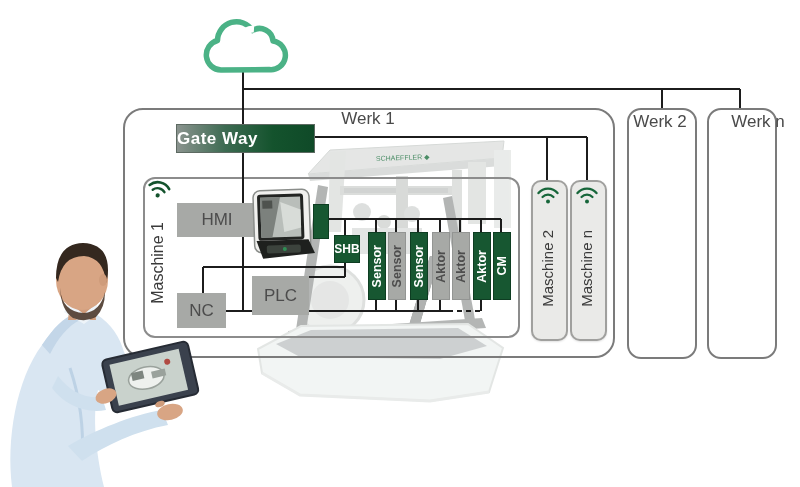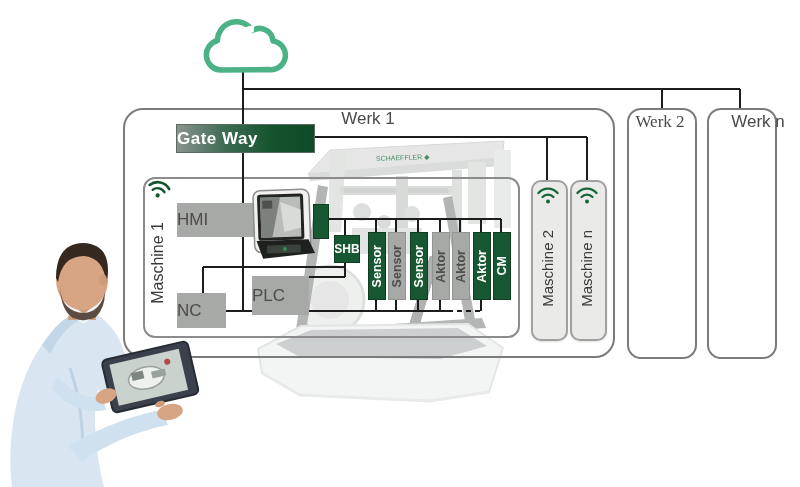--- a/index.html
+++ b/index.html
@@ -19,21 +19,21 @@
     position:absolute;border:2px solid #a0a09e;border-radius:10px;background:#eaeae8;
     box-shadow:0 1px 2px rgba(0,0,0,0.12);
   }
   .plant-label{
     position:absolute;font-size:17px;color:#4a4a4a;text-align:center;white-space:nowrap;
   }
 
   
   .graybox{
     position:absolute;background:#a7a9a6;color:#4c4c4c;display:flex;
-    align-items:center;justify-content:flex-start;font-size:17px;
+    align-items:center;justify-content:center;font-size:17px;
   }
   .gateway{
     position:absolute;display:flex;align-items:center;
     background:linear-gradient(90deg,#8a938e 0%,#3d6b52 35%,#14532d 70%,#0f4a28 100%);
     color:#ffffff;font-size:17px;font-weight:600;letter-spacing:0.5px;
     border:1px solid #5d6a62;
   }
   .greenmodule{position:absolute;background:#175731;border:1px solid #0e3d22;}
   .shb{
     position:absolute;background:#175731;color:#fff;font-size:12px;font-weight:bold;
@@ -142,21 +142,21 @@
       <path d="M481,298 V311"></path>
     </g>
   </svg>
 
   <svg class="abs" style="left:194px;top:8px;" width="100" height="70" viewBox="0 0 100 70">
     <path d="M27,62 a15,15 0 0 1 -3.5,-29.5 a19,19 0 0 1 35,-10 a13.5,13.5 0 0 1 20.5,10.5 a13,13 0 0 1 -4,28.5 z" fill="#ffffff" stroke="#4bb286" stroke-width="5.5" stroke-linejoin="round"></path>
     <path d="M52,23 a13.5,13.5 0 0 1 8,-2" fill="none" stroke="#ffffff" stroke-width="7"></path>
   </svg>
 
   <div class="plant-label" style="left:328px;top:109px;width:80px;">Werk 1</div>
-  <div class="plant-label" style="left:627px;top:112px;width:66px;font-family:Liberation Serif, serif;">Werk 2</div>
+  <div class="plant-label" style="left:627px;top:112px;width:66px;">Werk 2</div>
   <div class="plant-label" style="left:717px;top:112px;width:66px;padding-left:8px;">Werk n</div>
 
   <div class="gateway" style="left:176px;top:124px;width:137px;height:27px;">
     <span>Gate Way</span>
   </div>
 
   <svg class="abs" style="left:146px;top:178px;" width="26" height="22" viewBox="0 0 26 22">
     <g transform="rotate(12 13 11)" stroke="#14532d" fill="none" stroke-linecap="round">
       <path d="M3,9 a13,13 0 0 1 20,0" stroke-width="2.6"></path>
       <path d="M7,13 a8,8 0 0 1 12,0" stroke-width="2.4"></path>

